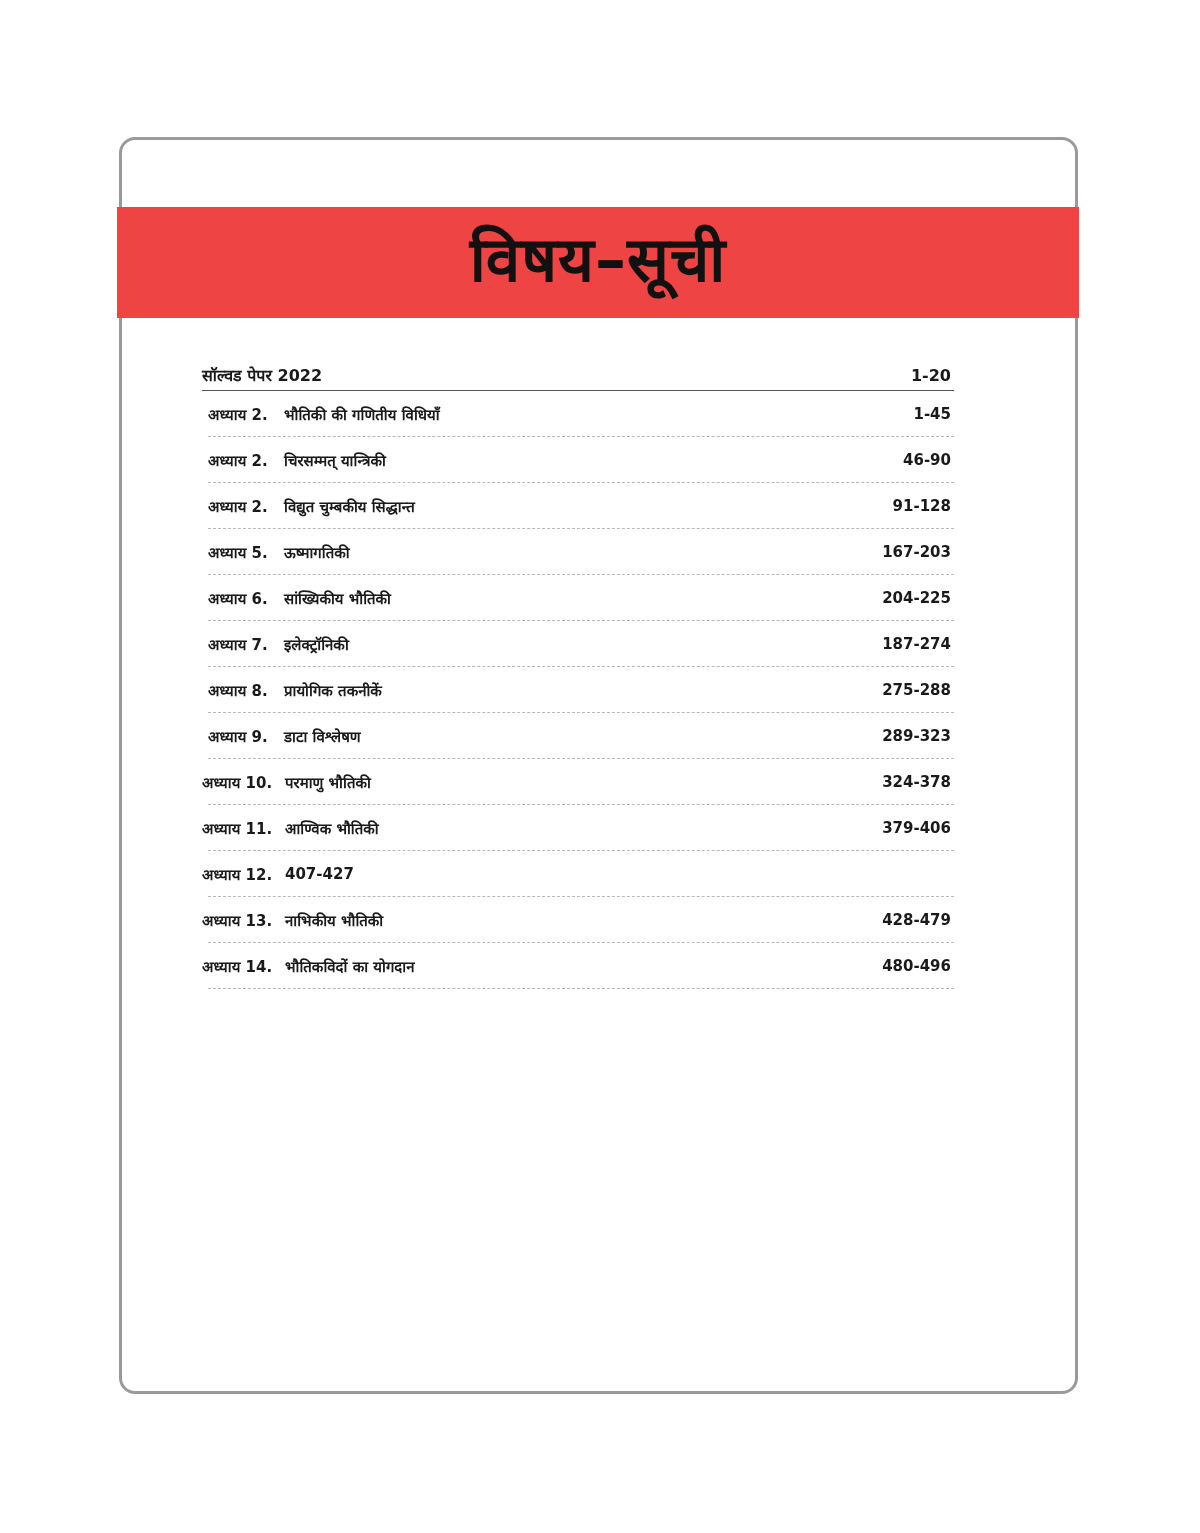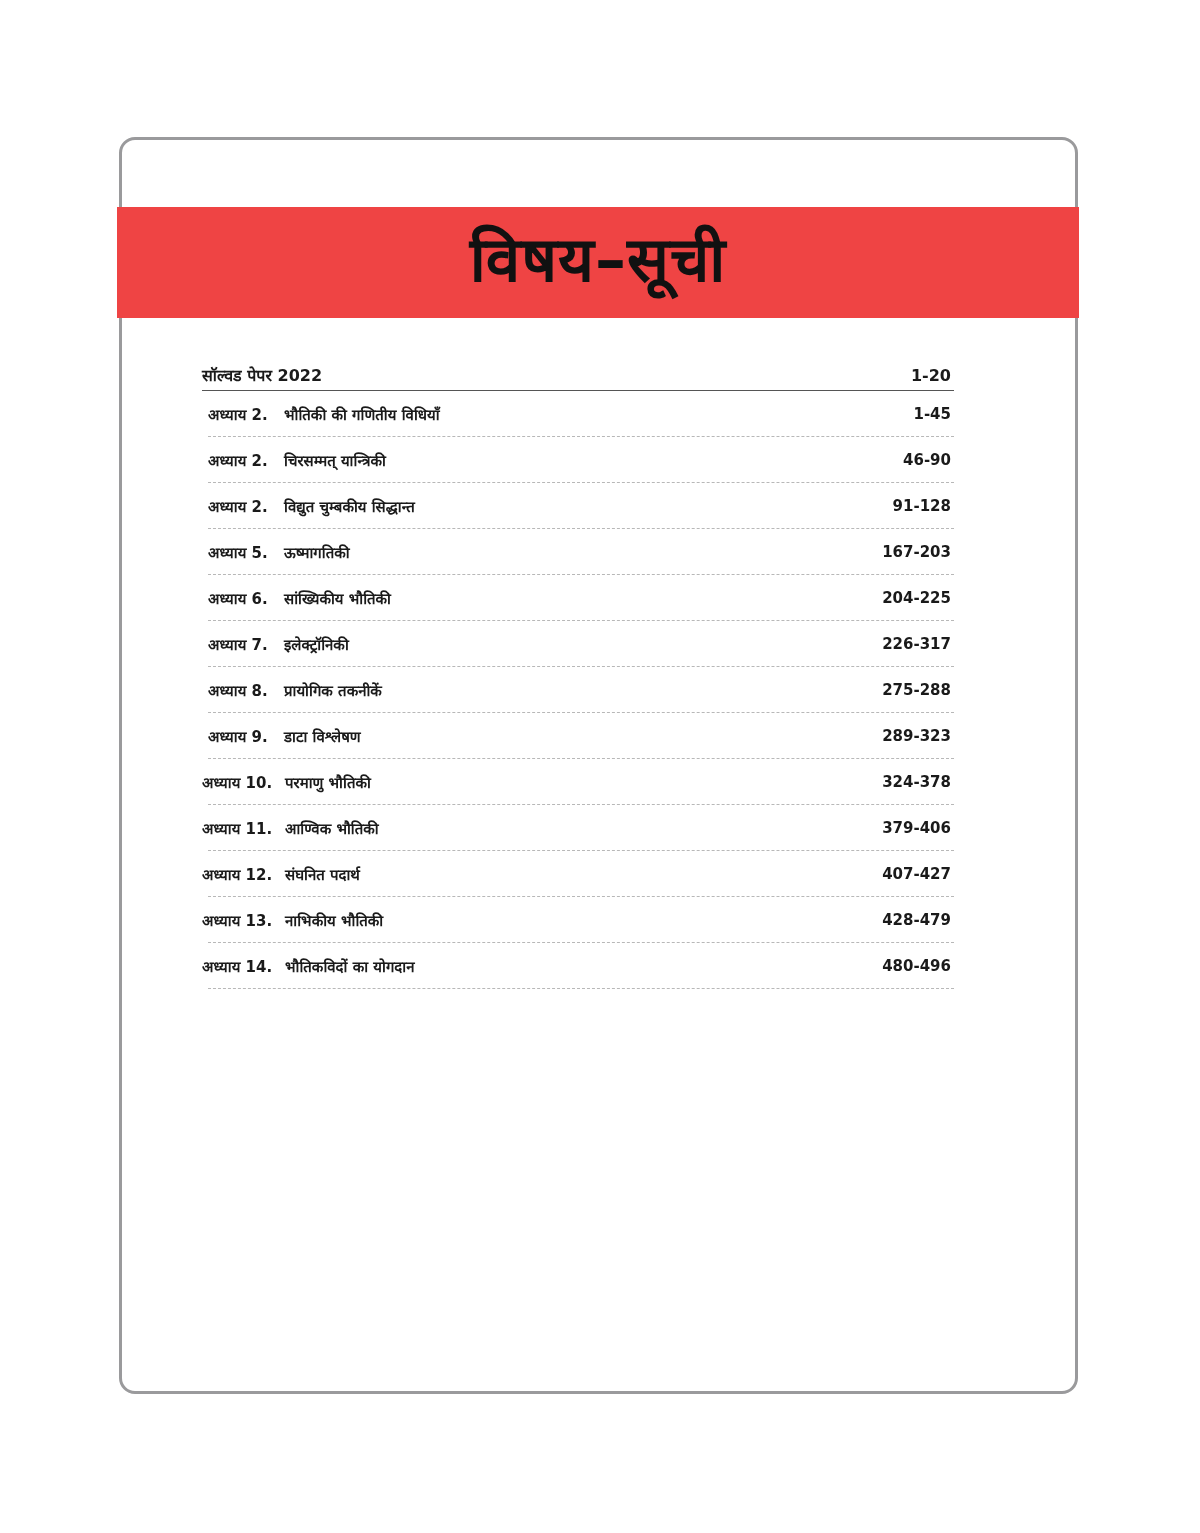--- a/index.html
+++ b/index.html
@@ -73,21 +73,21 @@
     <span class="pages">167-203</span>
   </div>
   <div class="row">
     <span class="ch">अध्याय 6.</span>
     <span class="name">सांख्यिकीय भौतिकी</span>
     <span class="pages">204-225</span>
   </div>
   <div class="row">
     <span class="ch">अध्याय 7.</span>
     <span class="name">इलेक्ट्रॉनिकी</span>
-    <span class="pages">226-317</span>
+    <span class="pages">187-274</span>
   </div>
   <div class="row">
     <span class="ch">अध्याय 8.</span>
     <span class="name">प्रायोगिक तकनीकें</span>
     <span class="pages">275-288</span>
   </div>
   <div class="row">
     <span class="ch">अध्याय 9.</span>
     <span class="name">डाटा विश्लेषण</span>
     <span class="pages">289-323</span>
@@ -97,21 +97,20 @@
     <span class="name">परमाणु भौतिकी</span>
     <span class="pages">324-378</span>
   </div>
   <div class="row">
     <span class="ch wide">अध्याय 11.</span>
     <span class="name">आण्विक भौतिकी</span>
     <span class="pages">379-406</span>
   </div>
   <div class="row">
     <span class="ch wide">अध्याय 12.</span>
-    <span class="name">संघनित पदार्थ</span>
     <span class="pages">407-427</span>
   </div>
   <div class="row">
     <span class="ch wide">अध्याय 13.</span>
     <span class="name">नाभिकीय भौतिकी</span>
     <span class="pages">428-479</span>
   </div>
   <div class="row">
     <span class="ch wide">अध्याय 14.</span>
     <span class="name">भौतिकविदों का योगदान</span>

